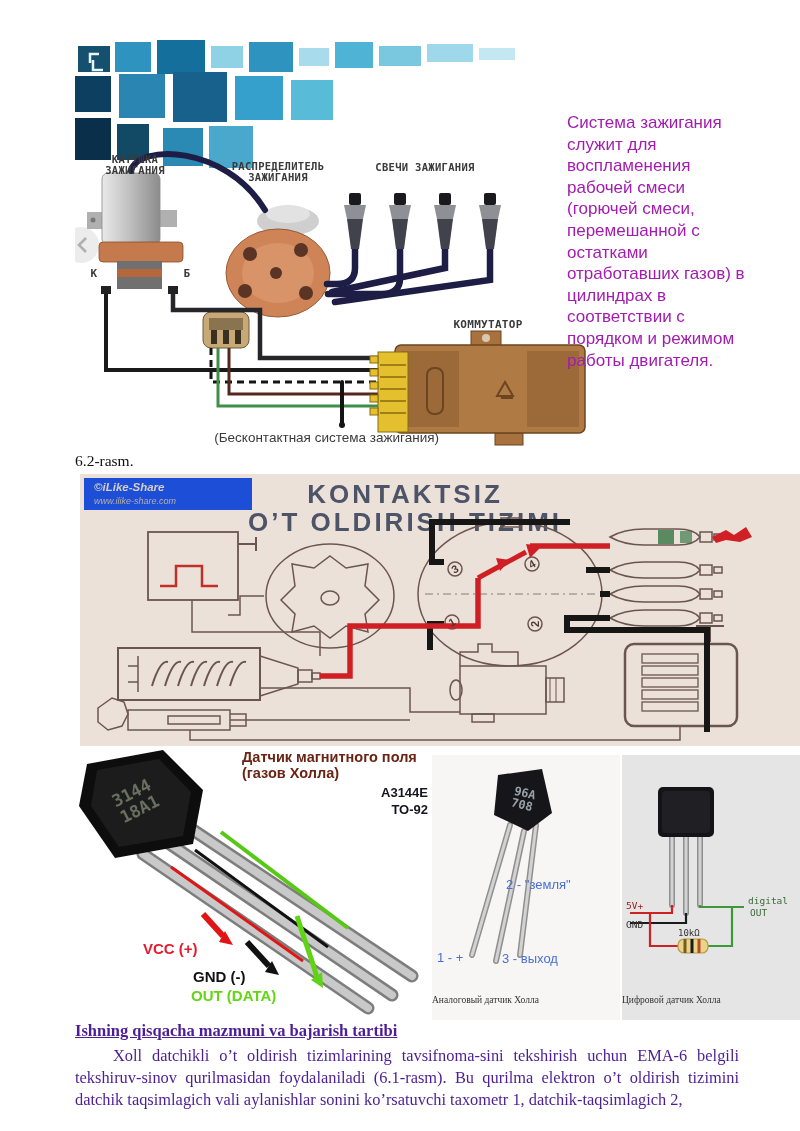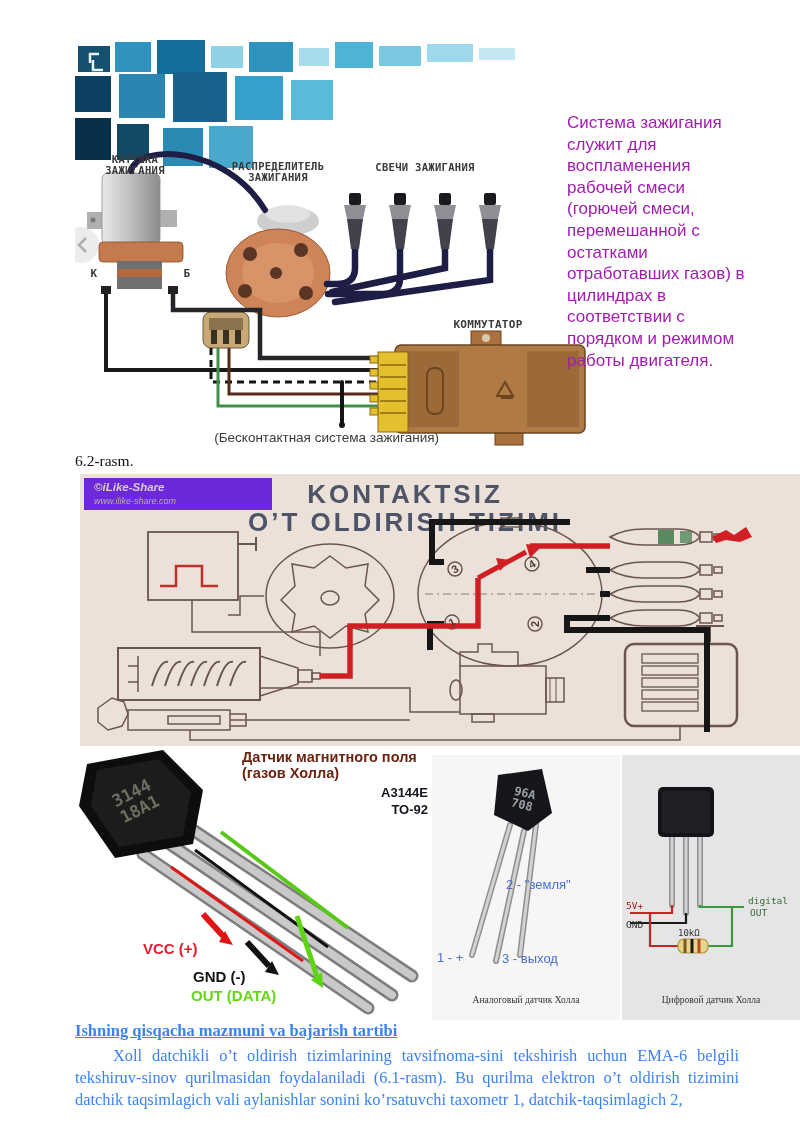--- a/index.html
+++ b/index.html
@@ -15,40 +15,40 @@
       color:#a21caf;}
   .fig1-caption{left:98px;top:390px;width:266px;text-align:right;
       font-size:13.5px;color:#3b3b3b;}
   .diaglabel{font-family:"DejaVu Sans Mono",monospace;font-weight:bold;
       fill:#3a3a3a;letter-spacing:0.3px;}
   
   .rasm{left:75px;top:452px;font-family:"Liberation Serif",serif;
       font-size:15.5px;color:#111;}
   
   #fig2{left:80px;top:474px;width:720px;height:272px;background:#ece1d9;}
-  .wm{left:4px;top:4px;width:188px;height:32px;background:#6d28d9;
+  .wm{left:4px;top:4px;width:168px;height:32px;background:#1d4ed8;
       color:#d5cec6;font-size:11.5px;font-weight:bold;line-height:13px;
       padding:3px 0 0 10px;box-sizing:border-box;font-style:italic;}
   .wm .url{font-size:9px;color:#b7afa6;font-weight:normal;}
   .fig2-title{left:60px;top:6px;width:530px;text-align:center;
       font-size:26px;font-weight:bold;color:#4d5468;letter-spacing:3px;
       line-height:28px;white-space:nowrap;}
   
   #fig3-heading{left:242px;top:749px;width:230px;font-size:14.5px;font-weight:bold;
       color:#6b2413;line-height:16px;}
   #fig3-part{left:360px;top:784px;width:68px;text-align:right;font-size:13px;
       font-weight:bold;color:#15151f;line-height:17px;}
   #fig3-left{left:75px;top:748px;width:360px;height:272px;}
   #fig3-analog{left:432px;top:755px;width:188px;height:265px;background:#f7f6f4;}
   #fig3-digital{left:622px;top:755px;width:178px;height:265px;background:#e5e5e5;}
-  .sensor-caption{left:0;top:240px;width:100%;text-align:center;
+  .sensor-caption{left:0;top:240px;width:100%;
       font-family:"Liberation Serif",serif;font-size:9.5px;color:#333;}
   
   #bottom-text{left:75px;top:1021px;width:664px;font-family:"Liberation Serif",serif;
-      color:#3b82f6;}
+      color:#4c1d95;}
   #bottom-text h3{margin:0;font-size:16.5px;text-decoration:underline;}
   #bottom-text p{margin:4px 0 0 0;font-size:16.4px;line-height:22px;
       text-align:justify;text-indent:38px;}
 </style>
 </head>
 <body>
 
 <div id="fig1" class="abs">
   <svg width="670" height="412" viewBox="0 0 670 412">
     <defs>

